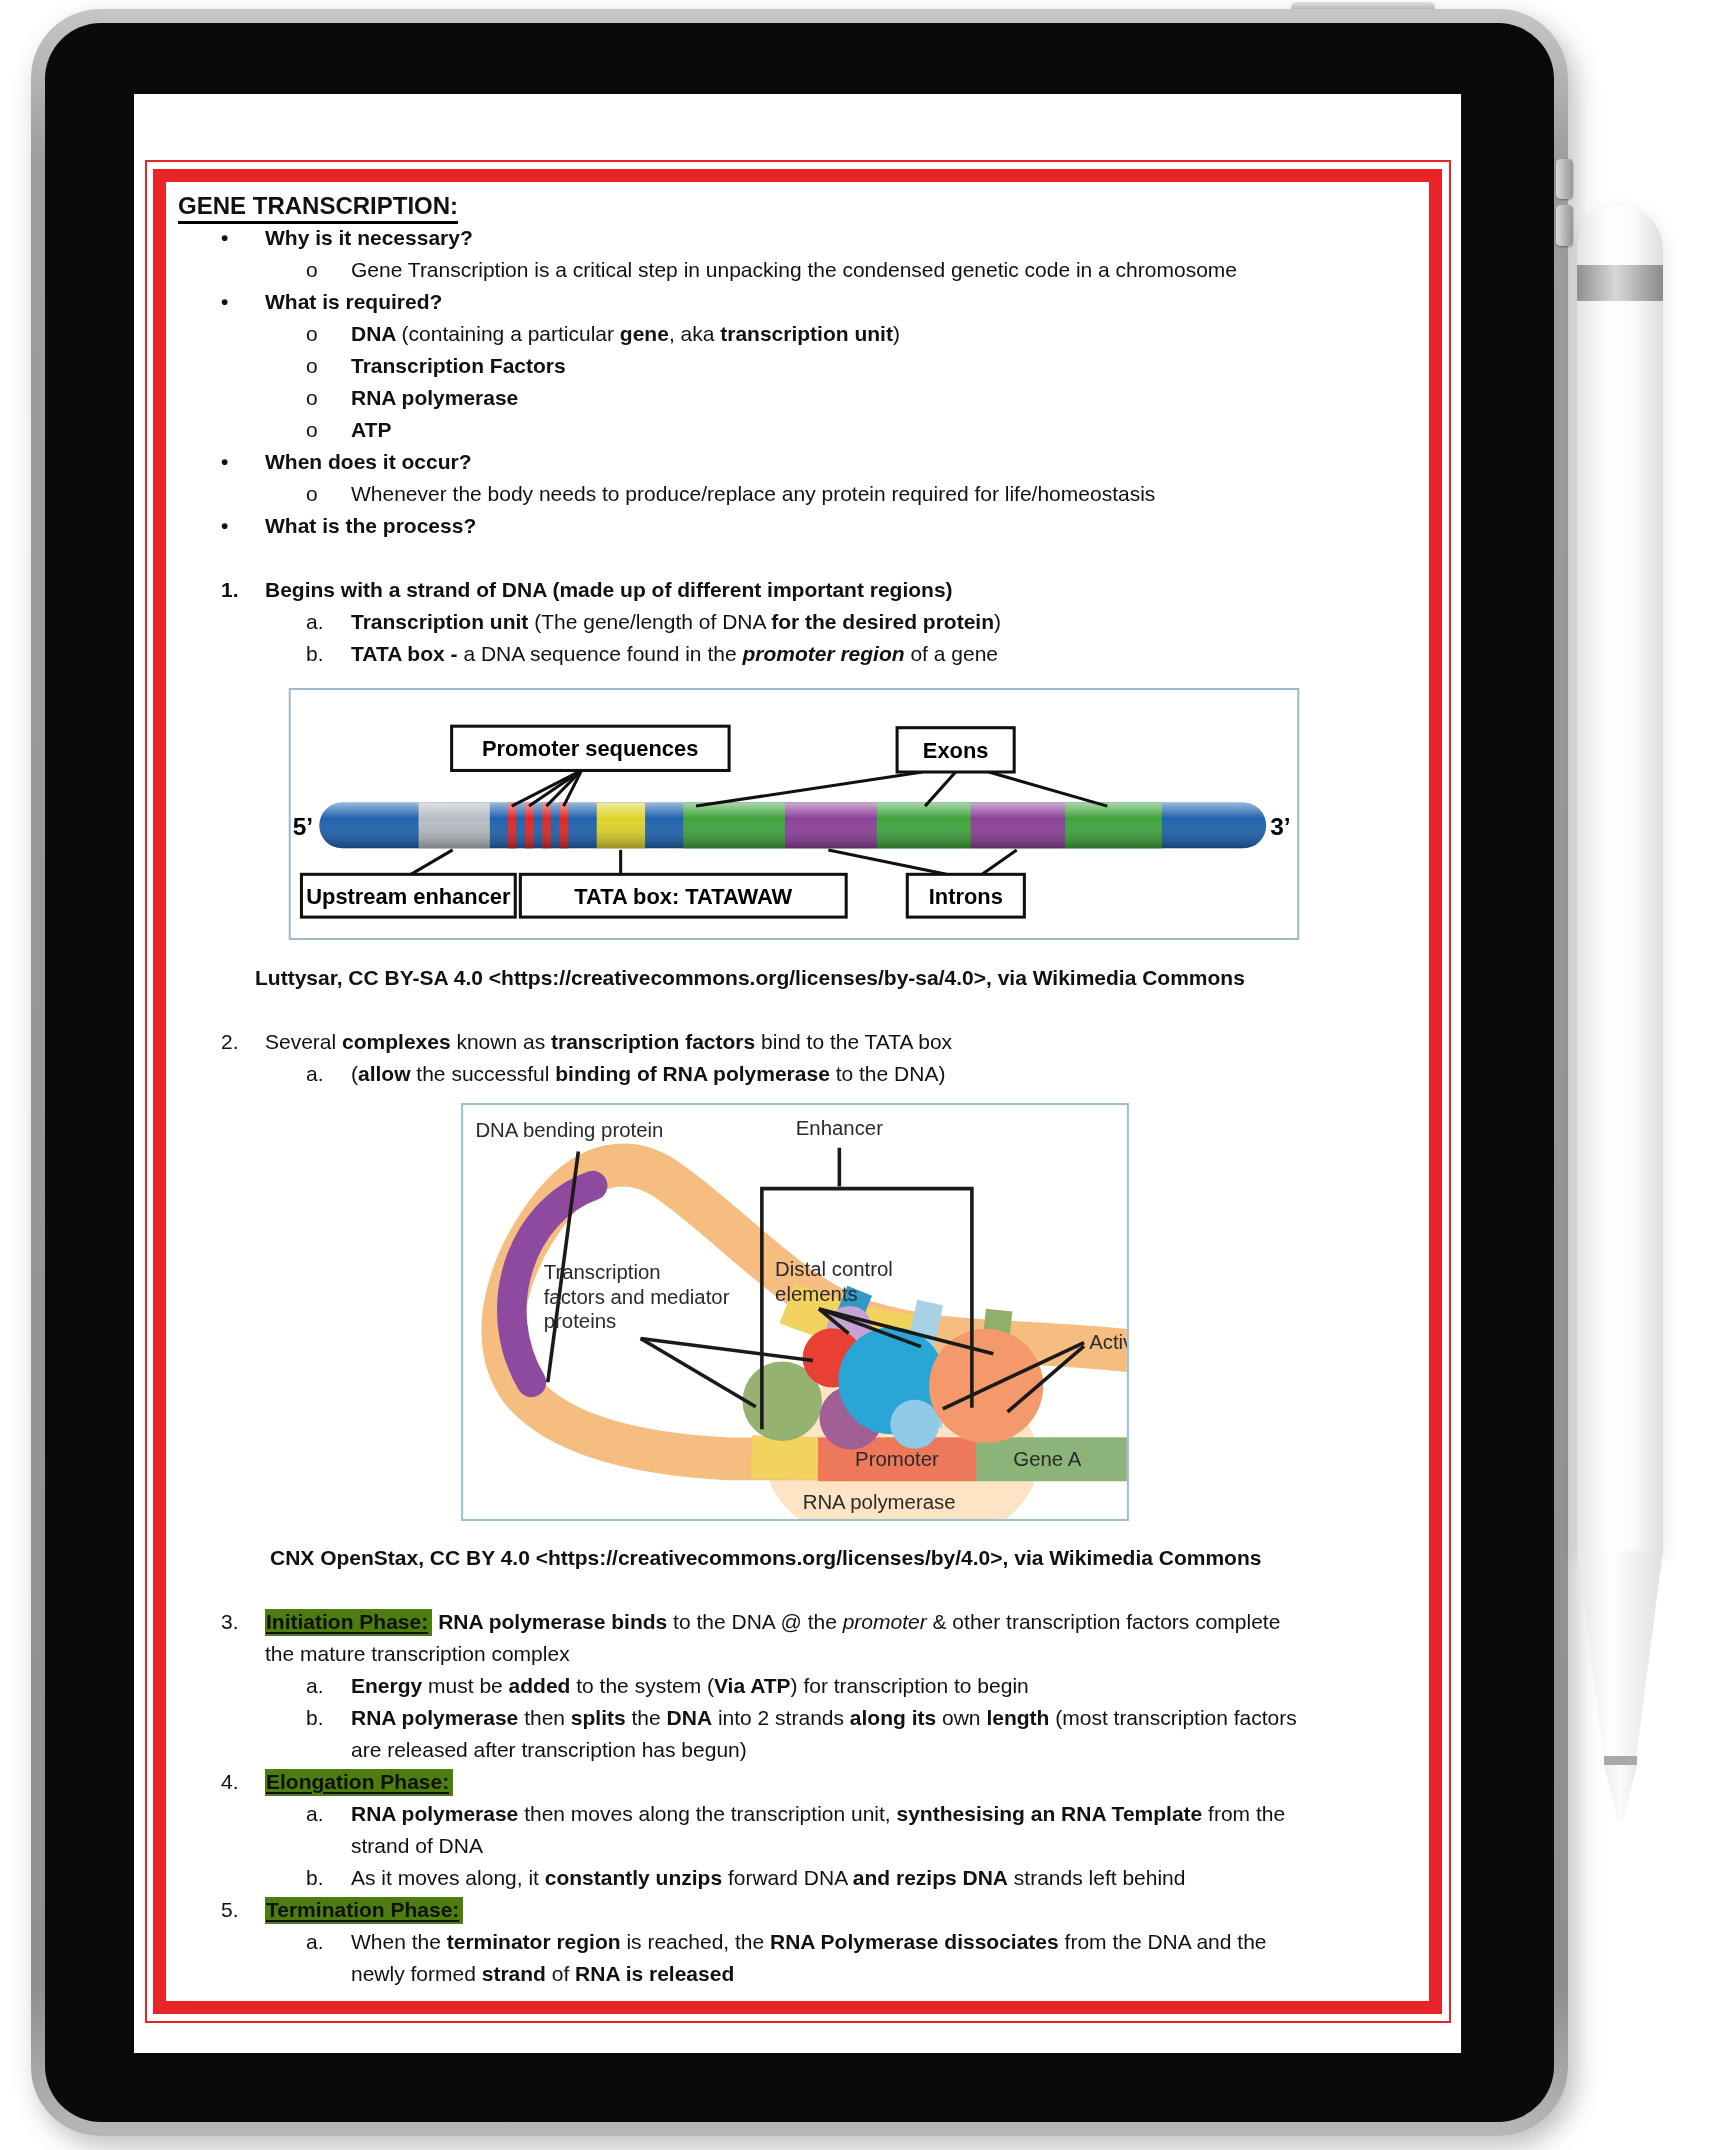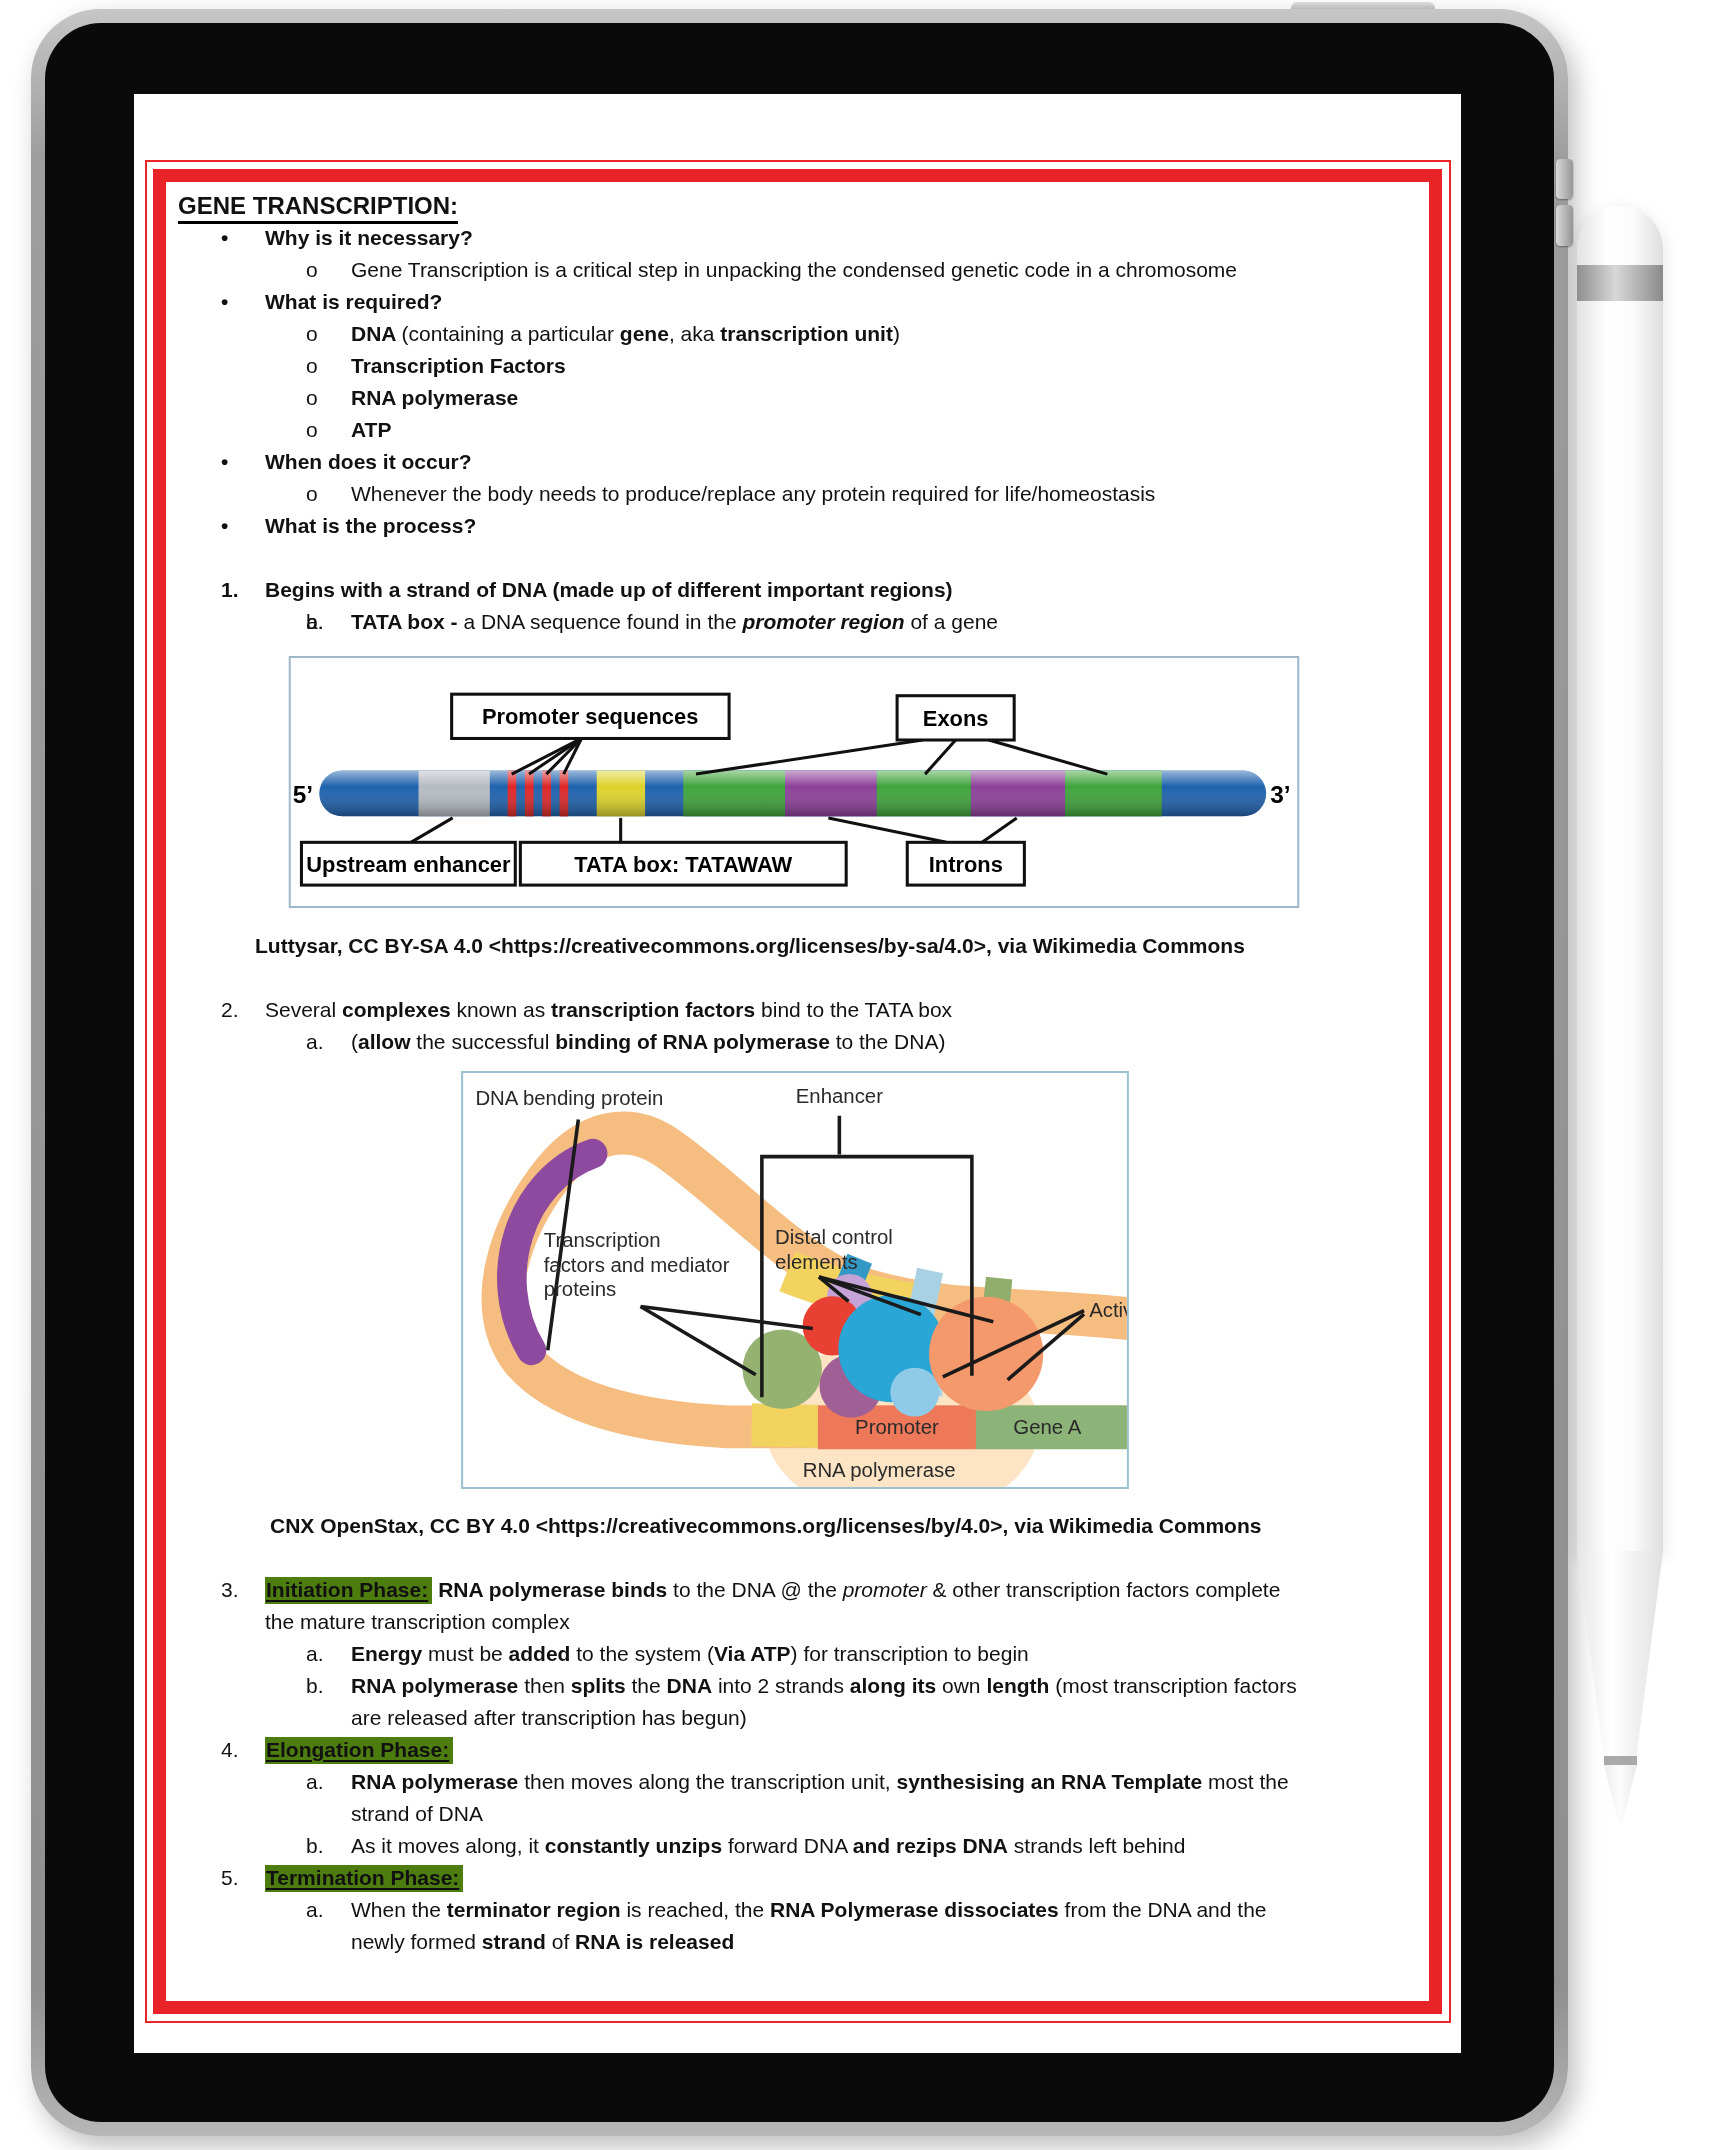--- a/index.html
+++ b/index.html
@@ -89,21 +89,21 @@
       <div class="para lvl2"><span class="marker">o</span><span class="ptext"><span class="r-n">Gene Transcription is a critical step in unpacking the condensed genetic code in a chromosome</span></span></div>
       <div class="para lvl1"><span class="marker mb">•</span><span class="ptext"><span class="r-b">What is required?</span></span></div>
       <div class="para lvl2"><span class="marker">o</span><span class="ptext"><span class="r-b">DNA </span><span class="r-n">(containing a particular </span><span class="r-b">gene</span><span class="r-n">, aka </span><span class="r-b">transcription unit</span><span class="r-n">)</span></span></div>
       <div class="para lvl2"><span class="marker">o</span><span class="ptext"><span class="r-b">Transcription Factors</span></span></div>
       <div class="para lvl2"><span class="marker">o</span><span class="ptext"><span class="r-b">RNA polymerase</span></span></div>
       <div class="para lvl2"><span class="marker">o</span><span class="ptext"><span class="r-b">ATP</span></span></div>
       <div class="para lvl1"><span class="marker mb">•</span><span class="ptext"><span class="r-b">When does it occur?</span></span></div>
       <div class="para lvl2"><span class="marker">o</span><span class="ptext"><span class="r-n">Whenever the body needs to produce/replace any protein required for life/homeostasis</span></span></div>
       <div class="para lvl1"><span class="marker mb">•</span><span class="ptext"><span class="r-b">What is the process?</span></span></div>
       <div class="para lvl1 gap"><span class="marker mb">1.</span><span class="ptext"><span class="r-b">Begins with a strand of DNA (made up of different important regions)</span></span></div>
-      <div class="para lvl2"><span class="marker">a.</span></div>
+      <div class="para lvl2"><span class="marker">a.</span><span class="ptext"><span class="r-b">Transcription unit </span><span class="r-n">(The gene/length of DNA </span><span class="r-b">for the desired protein</span><span class="r-n">)</span></span></div>
       <div class="para lvl2"><span class="marker">b.</span><span class="ptext"><span class="r-b">TATA box - </span><span class="r-n">a DNA sequence found in the </span><span class="r-bi">promoter region</span><span class="r-n"> of a gene</span></span></div>
     </div>
 
   <div class="figure-wrap1">
     <svg viewBox="0 0 1985 495" width="1012" height="252" style="font-size:41px">
       <rect x="2" y="2" width="1981" height="491" fill="#ffffff" stroke="#9fb9cb" stroke-width="4"></rect>
       <defs>
         <linearGradient id="rodShade" x1="0" y1="0" x2="0" y2="1">
           <stop offset="0" stop-color="#ffffff" stop-opacity="0.55"></stop>
           <stop offset="0.35" stop-color="#ffffff" stop-opacity="0"></stop>
@@ -243,21 +243,21 @@
     </svg>
   </div>
 
   <div class="caption cap2">CNX OpenStax, CC BY 4.0 &lt;https://creativecommons.org/licenses/by/4.0&gt;, via Wikimedia Commons</div>
 
   <div id="section3">
       <div class="para lvl1 gap"><span class="marker">3.</span><span class="ptext"><span class="r-hl">Initiation Phase:</span><span class="r-n"> </span><span class="r-b">RNA polymerase binds</span><span class="r-n"> to the DNA @ the </span><span class="r-i">promoter</span><span class="r-n"> &amp; other transcription factors complete</span><br><span class="r-n">the mature transcription complex</span></span></div>
       <div class="para lvl2"><span class="marker">a.</span><span class="ptext"><span class="r-b">Energy</span><span class="r-n"> must be </span><span class="r-b">added</span><span class="r-n"> to the system (</span><span class="r-b">Via ATP</span><span class="r-n">) for transcription to begin</span></span></div>
       <div class="para lvl2"><span class="marker">b.</span><span class="ptext"><span class="r-b">RNA polymerase</span><span class="r-n"> then </span><span class="r-b">splits</span><span class="r-n"> the </span><span class="r-b">DNA</span><span class="r-n"> into 2 strands </span><span class="r-b">along its</span><span class="r-n"> own </span><span class="r-b">length</span><span class="r-n"> (most transcription factors</span><br><span class="r-n">are released after transcription has begun)</span></span></div>
       <div class="para lvl1"><span class="marker">4.</span><span class="ptext"><span class="r-hl">Elongation Phase:</span></span></div>
-      <div class="para lvl2"><span class="marker">a.</span><span class="ptext"><span class="r-b">RNA polymerase</span><span class="r-n"> then moves along the transcription unit, </span><span class="r-b">synthesising an RNA Template</span><span class="r-n"> most the</span><br><span class="r-n">strand of DNA</span></span></div>
+      <div class="para lvl2"><span class="marker">a.</span><span class="ptext"><span class="r-b">RNA polymerase</span><span class="r-n"> then moves along the transcription unit, </span><span class="r-b">synthesising an RNA Template</span><span class="r-n"> from the</span><br><span class="r-n">strand of DNA</span></span></div>
       <div class="para lvl2"><span class="marker">b.</span><span class="ptext"><span class="r-n">As it moves along, it </span><span class="r-b">constantly unzips</span><span class="r-n"> forward DNA </span><span class="r-b">and rezips DNA</span><span class="r-n"> strands left behind</span></span></div>
       <div class="para lvl1"><span class="marker">5.</span><span class="ptext"><span class="r-hl">Termination Phase:</span></span></div>
       <div class="para lvl2"><span class="marker">a.</span><span class="ptext"><span class="r-n">When the </span><span class="r-b">terminator region</span><span class="r-n"> is reached, the </span><span class="r-b">RNA Polymerase dissociates</span><span class="r-n"> from the DNA and the</span><br><span class="r-n">newly formed </span><span class="r-b">strand</span><span class="r-n"> of </span><span class="r-b">RNA is released</span></span></div>
     </div>
 </div>
 
 <div class="pencil-body"></div>
 <div class="pencil-band"></div>
 <div class="pencil-taper"></div>
 <div class="pencil-ring"></div>

